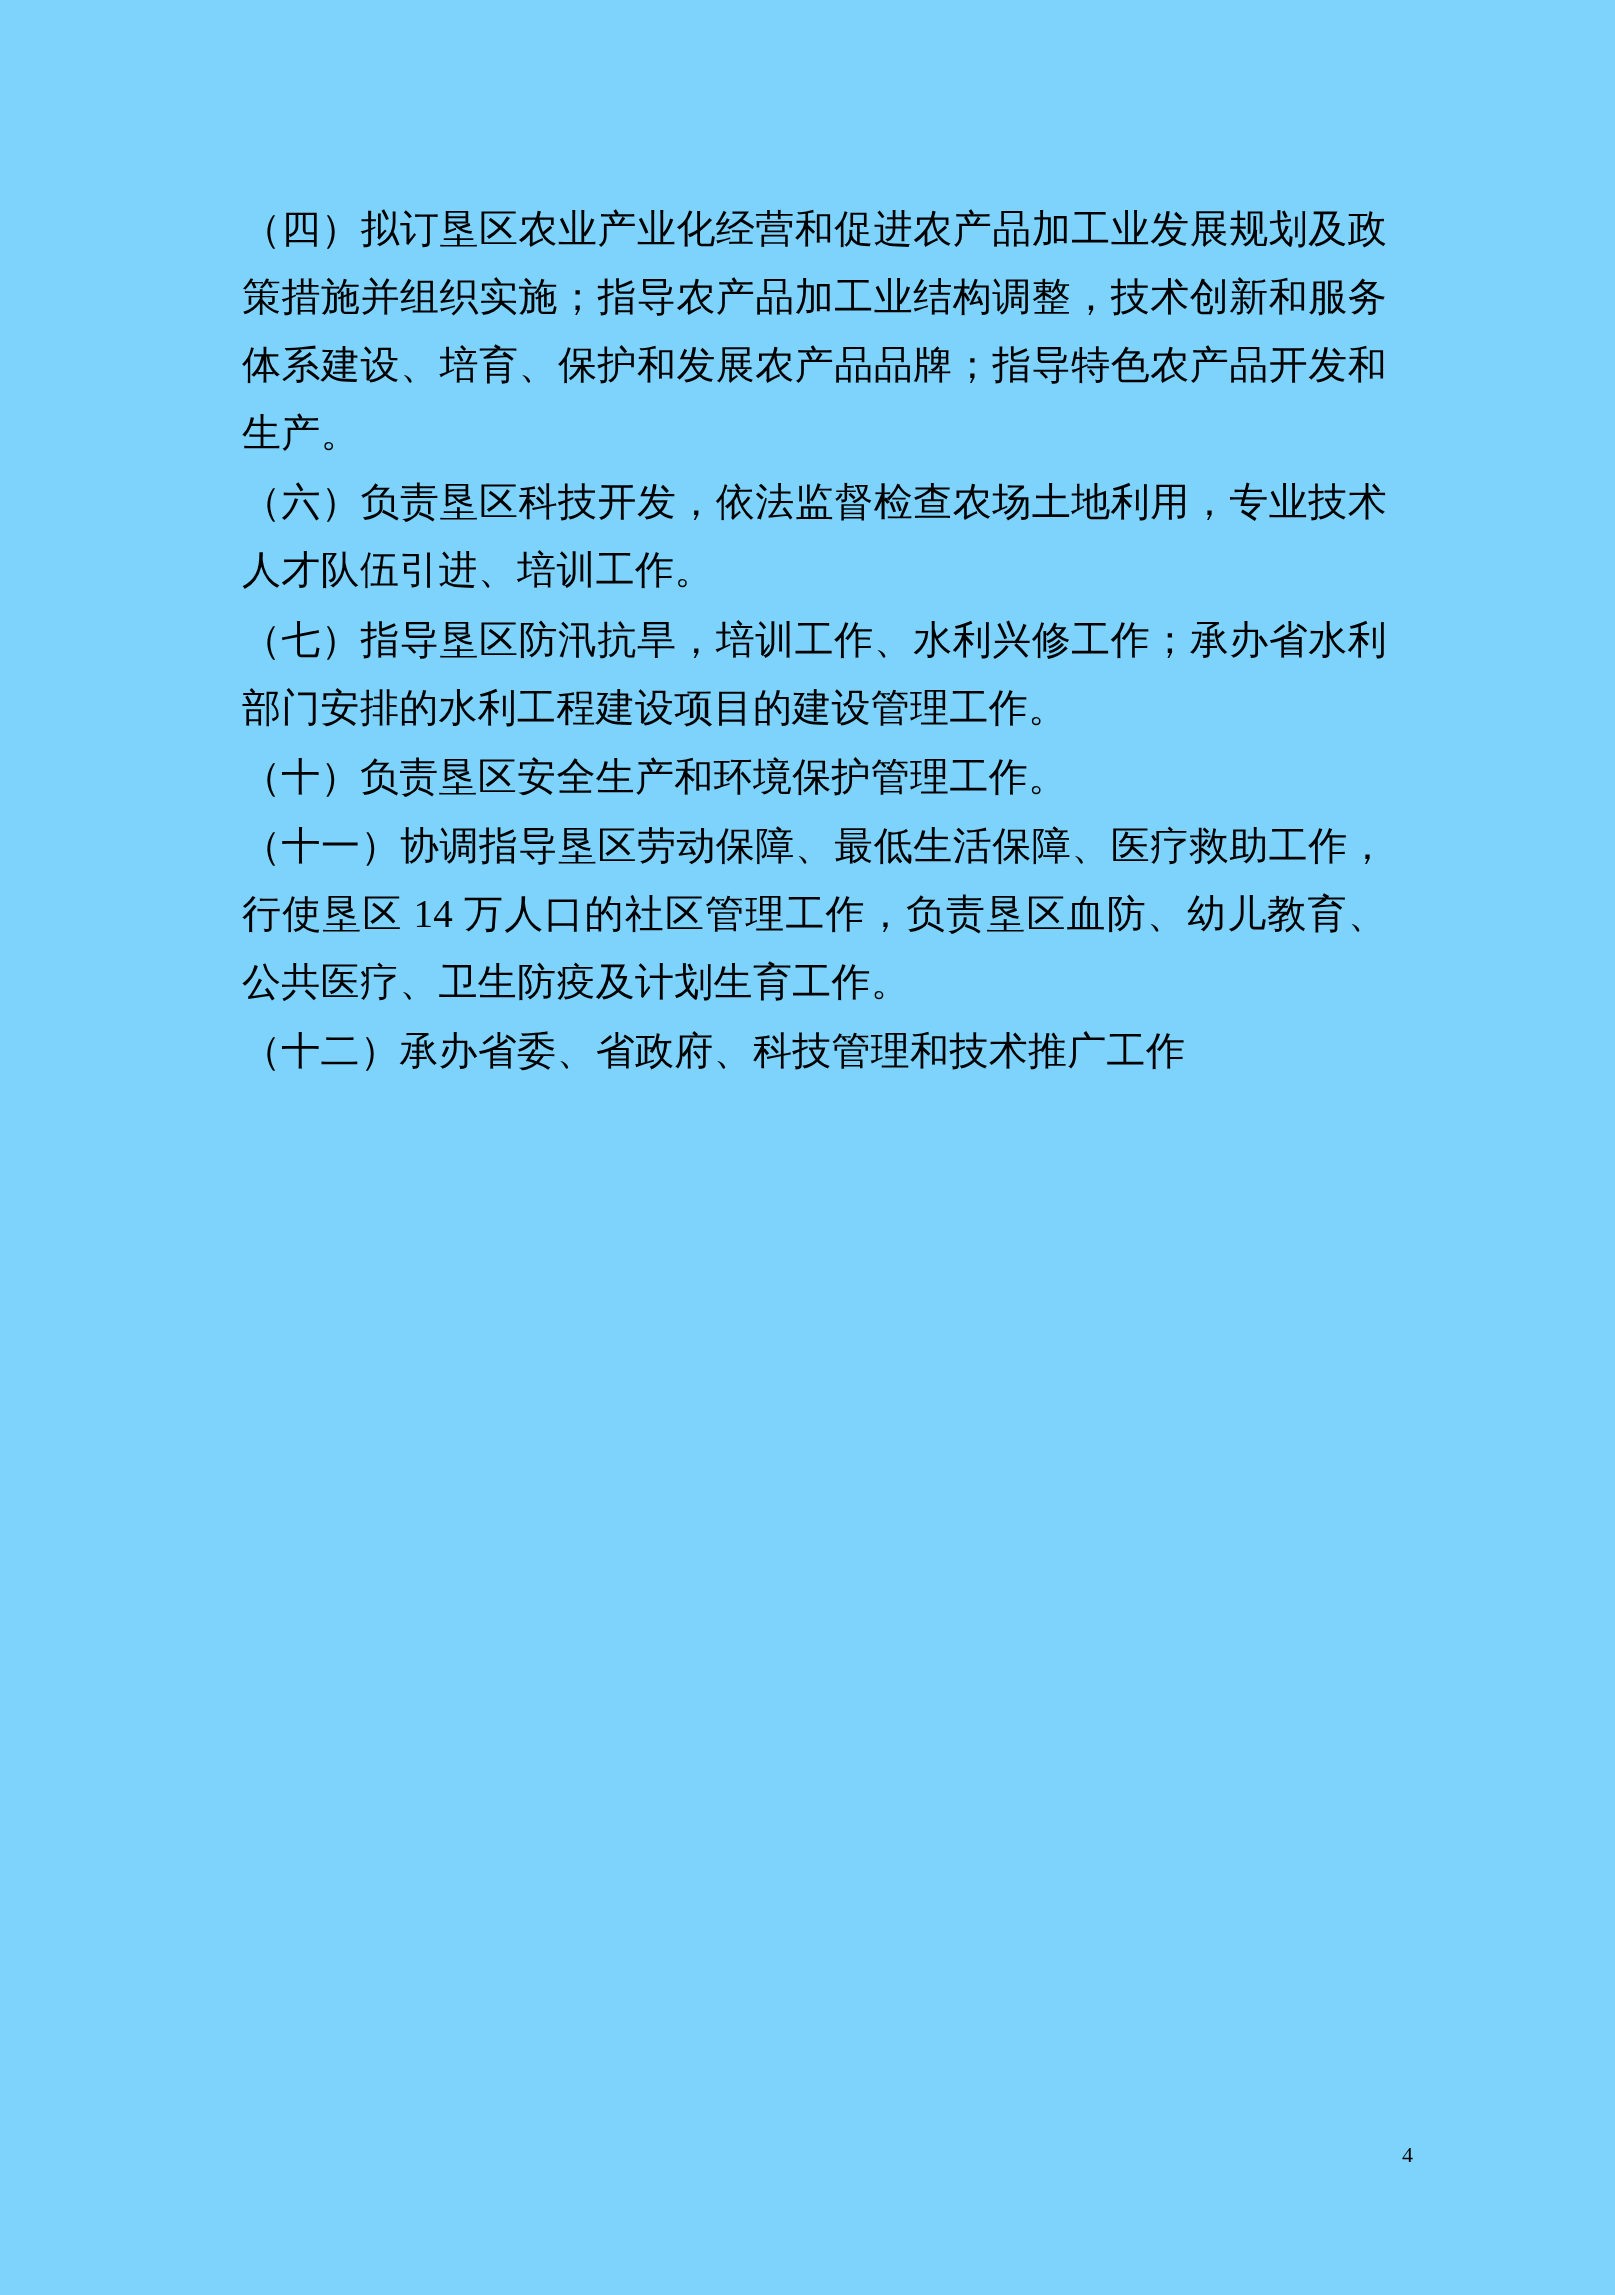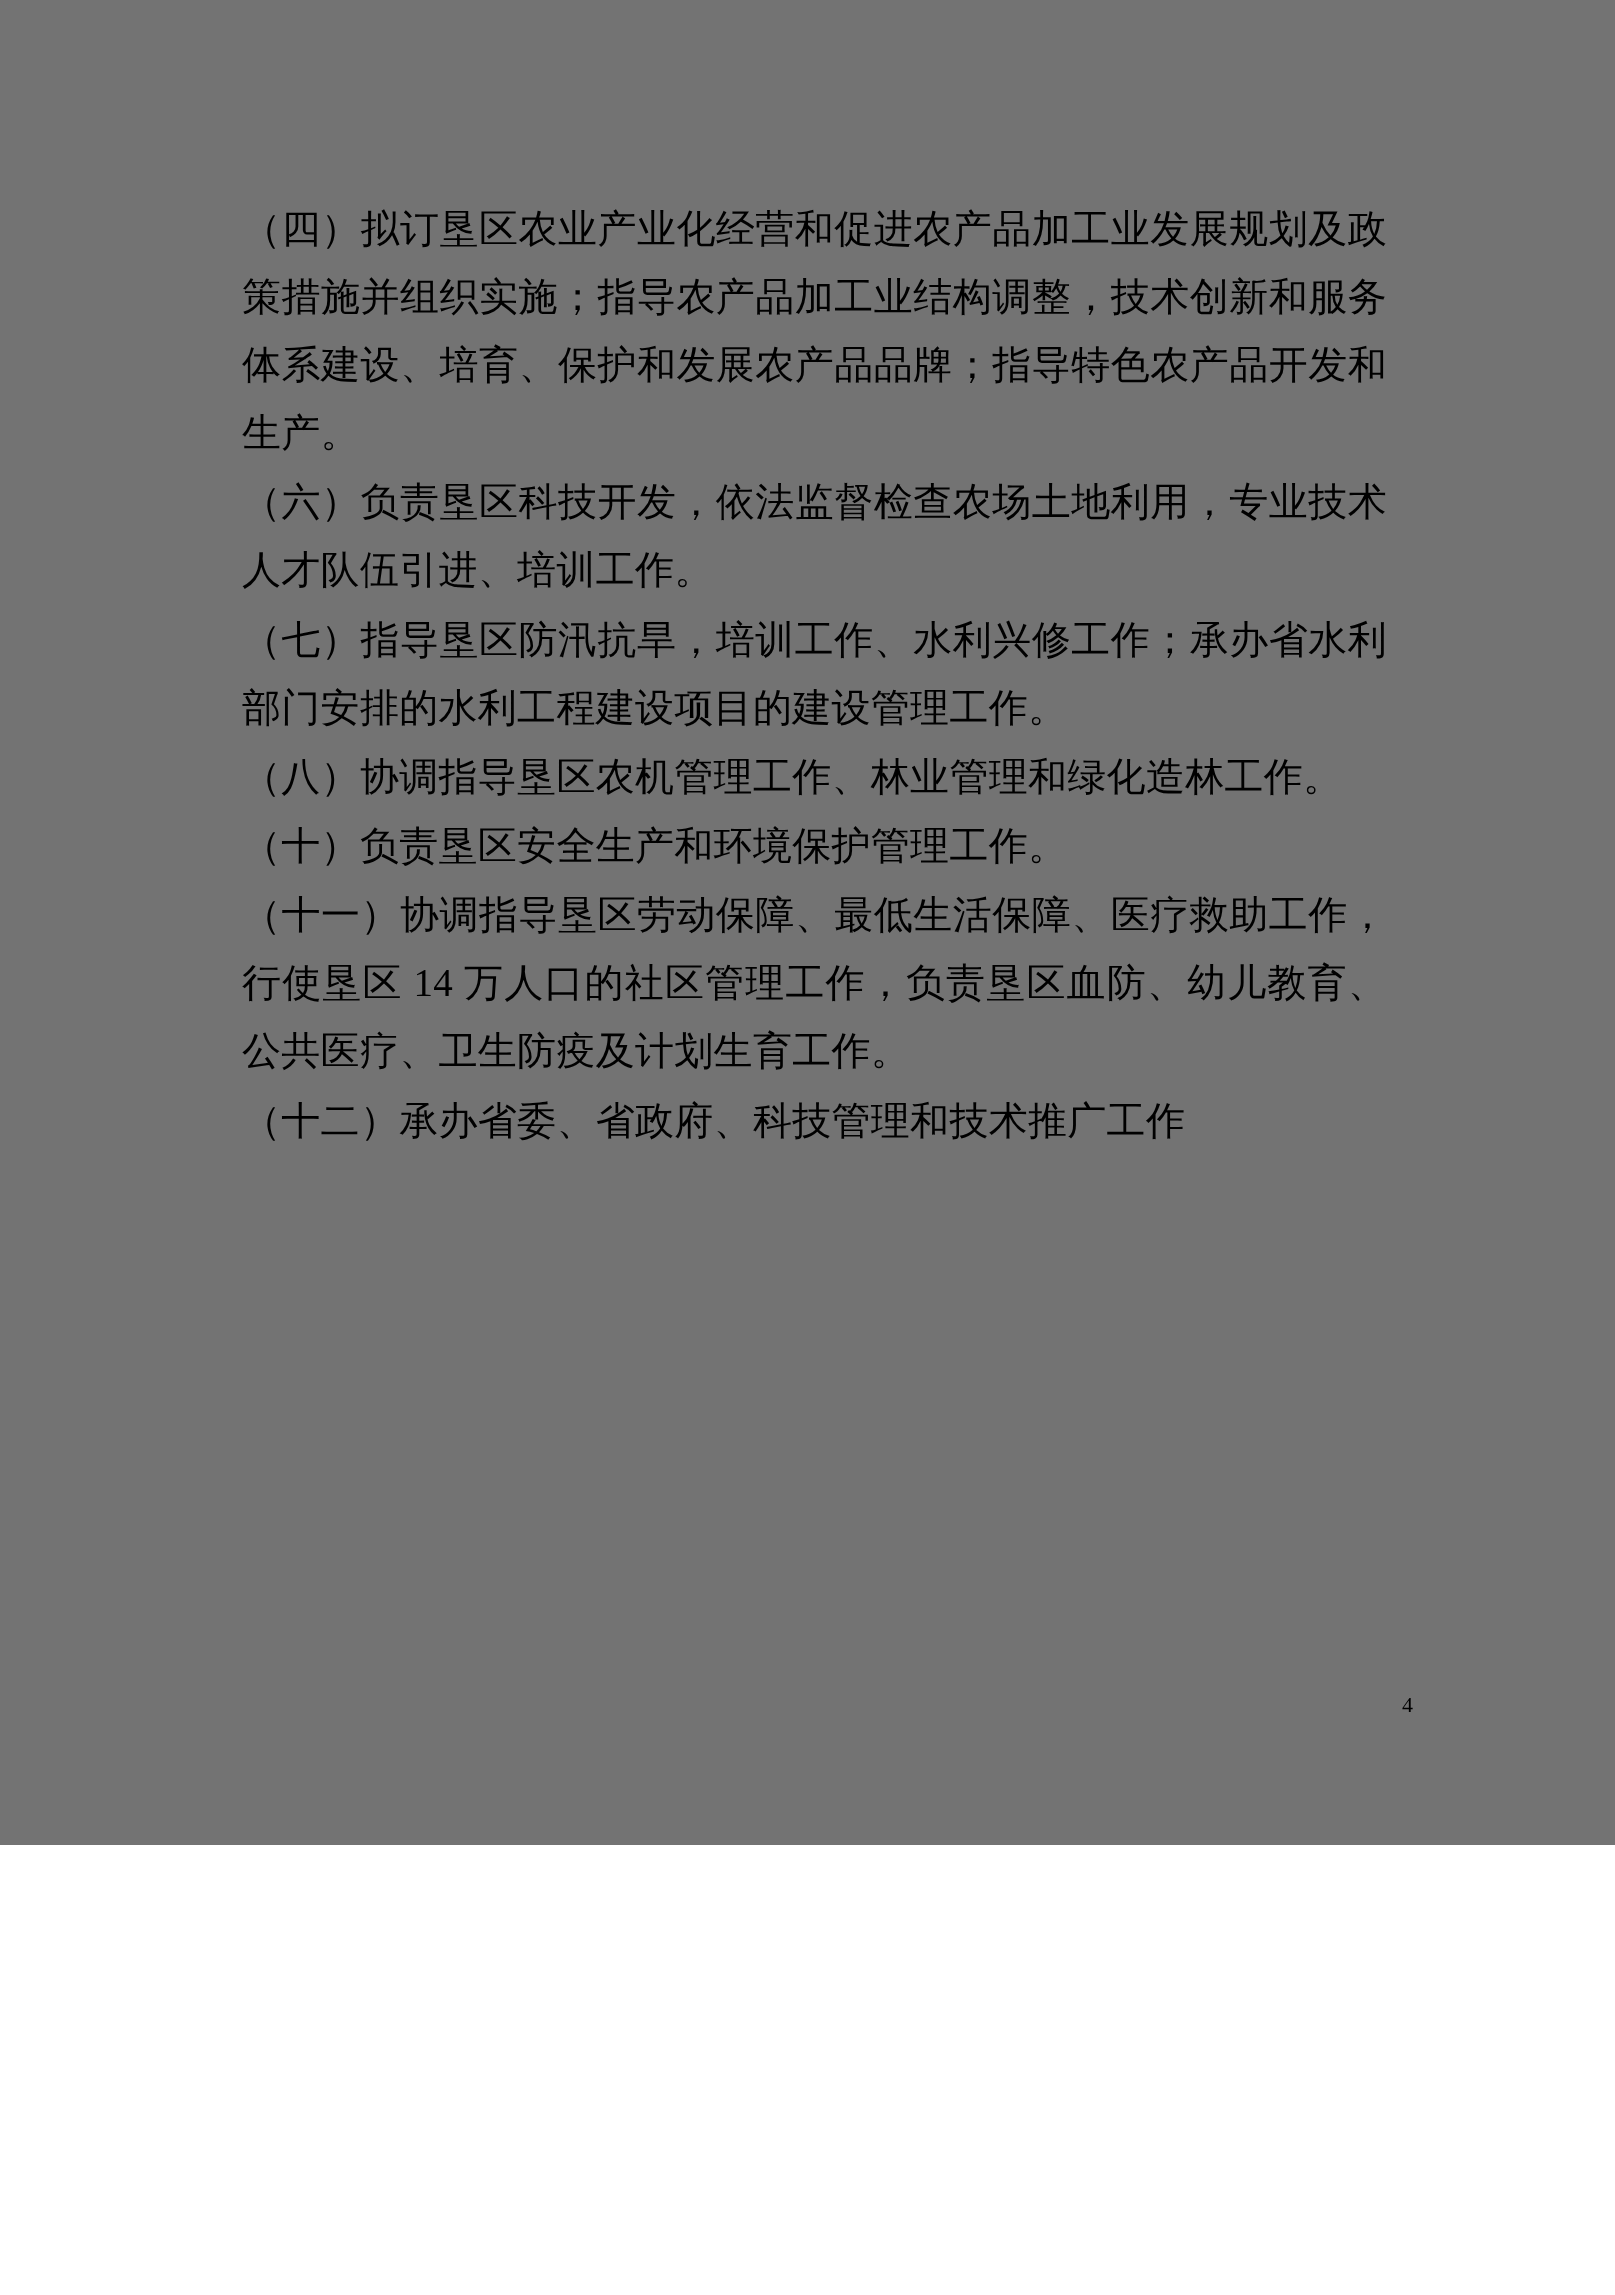--- a/index.html
+++ b/index.html
@@ -8,22 +8,22 @@
     padding: 0;
     background: #ffffff;
   }
   body {
     font-family: "Liberation Serif", "DejaVu Serif", serif;
     color: #000000;
   }
   .page {
     position: relative;
     width: 1615px;
-    height: 1845px;
-    background: #737373;
+    height: 2295px;
+    background: #7dd3fc;
     box-sizing: border-box;
     overflow: hidden;
   }
   .content {
     position: absolute;
     left: 242px;
     top: 195px;
     width: 1145px;
   }
   .para {
@@ -49,21 +49,20 @@
 </style>
 </head>
 <body>
 
 <div class="page">
 
   <div class="content">
     <p class="para">（四）拟订垦区农业产业化经营和促进农产品加工业发展规划及政策措施并组织实施；指导农产品加工业结构调整，技术创新和服务体系建设、培育、保护和发展农产品品牌；指导特色农产品开发和生产。</p>
     <p class="para">（六）负责垦区科技开发，依法监督检查农场土地利用，专业技术人才队伍引进、培训工作。</p>
     <p class="para">（七）指导垦区防汛抗旱，培训工作、水利兴修工作；承办省水利部门安排的水利工程建设项目的建设管理工作。</p>
-    <p class="para">（八）协调指导垦区农机管理工作、林业管理和绿化造林工作。</p>
     <p class="para">（十）负责垦区安全生产和环境保护管理工作。</p>
     <p class="para">（十一）协调指导垦区劳动保障、最低生活保障、医疗救助工作，行使垦区 14 万人口的社区管理工作，负责垦区血防、幼儿教育、公共医疗、卫生防疫及计划生育工作。</p>
     <p class="para">（十二）承办省委、省政府、科技管理和技术推广工作</p>
   </div>
 
   <div class="page-number">4</div>
 
 </div>
 
 

